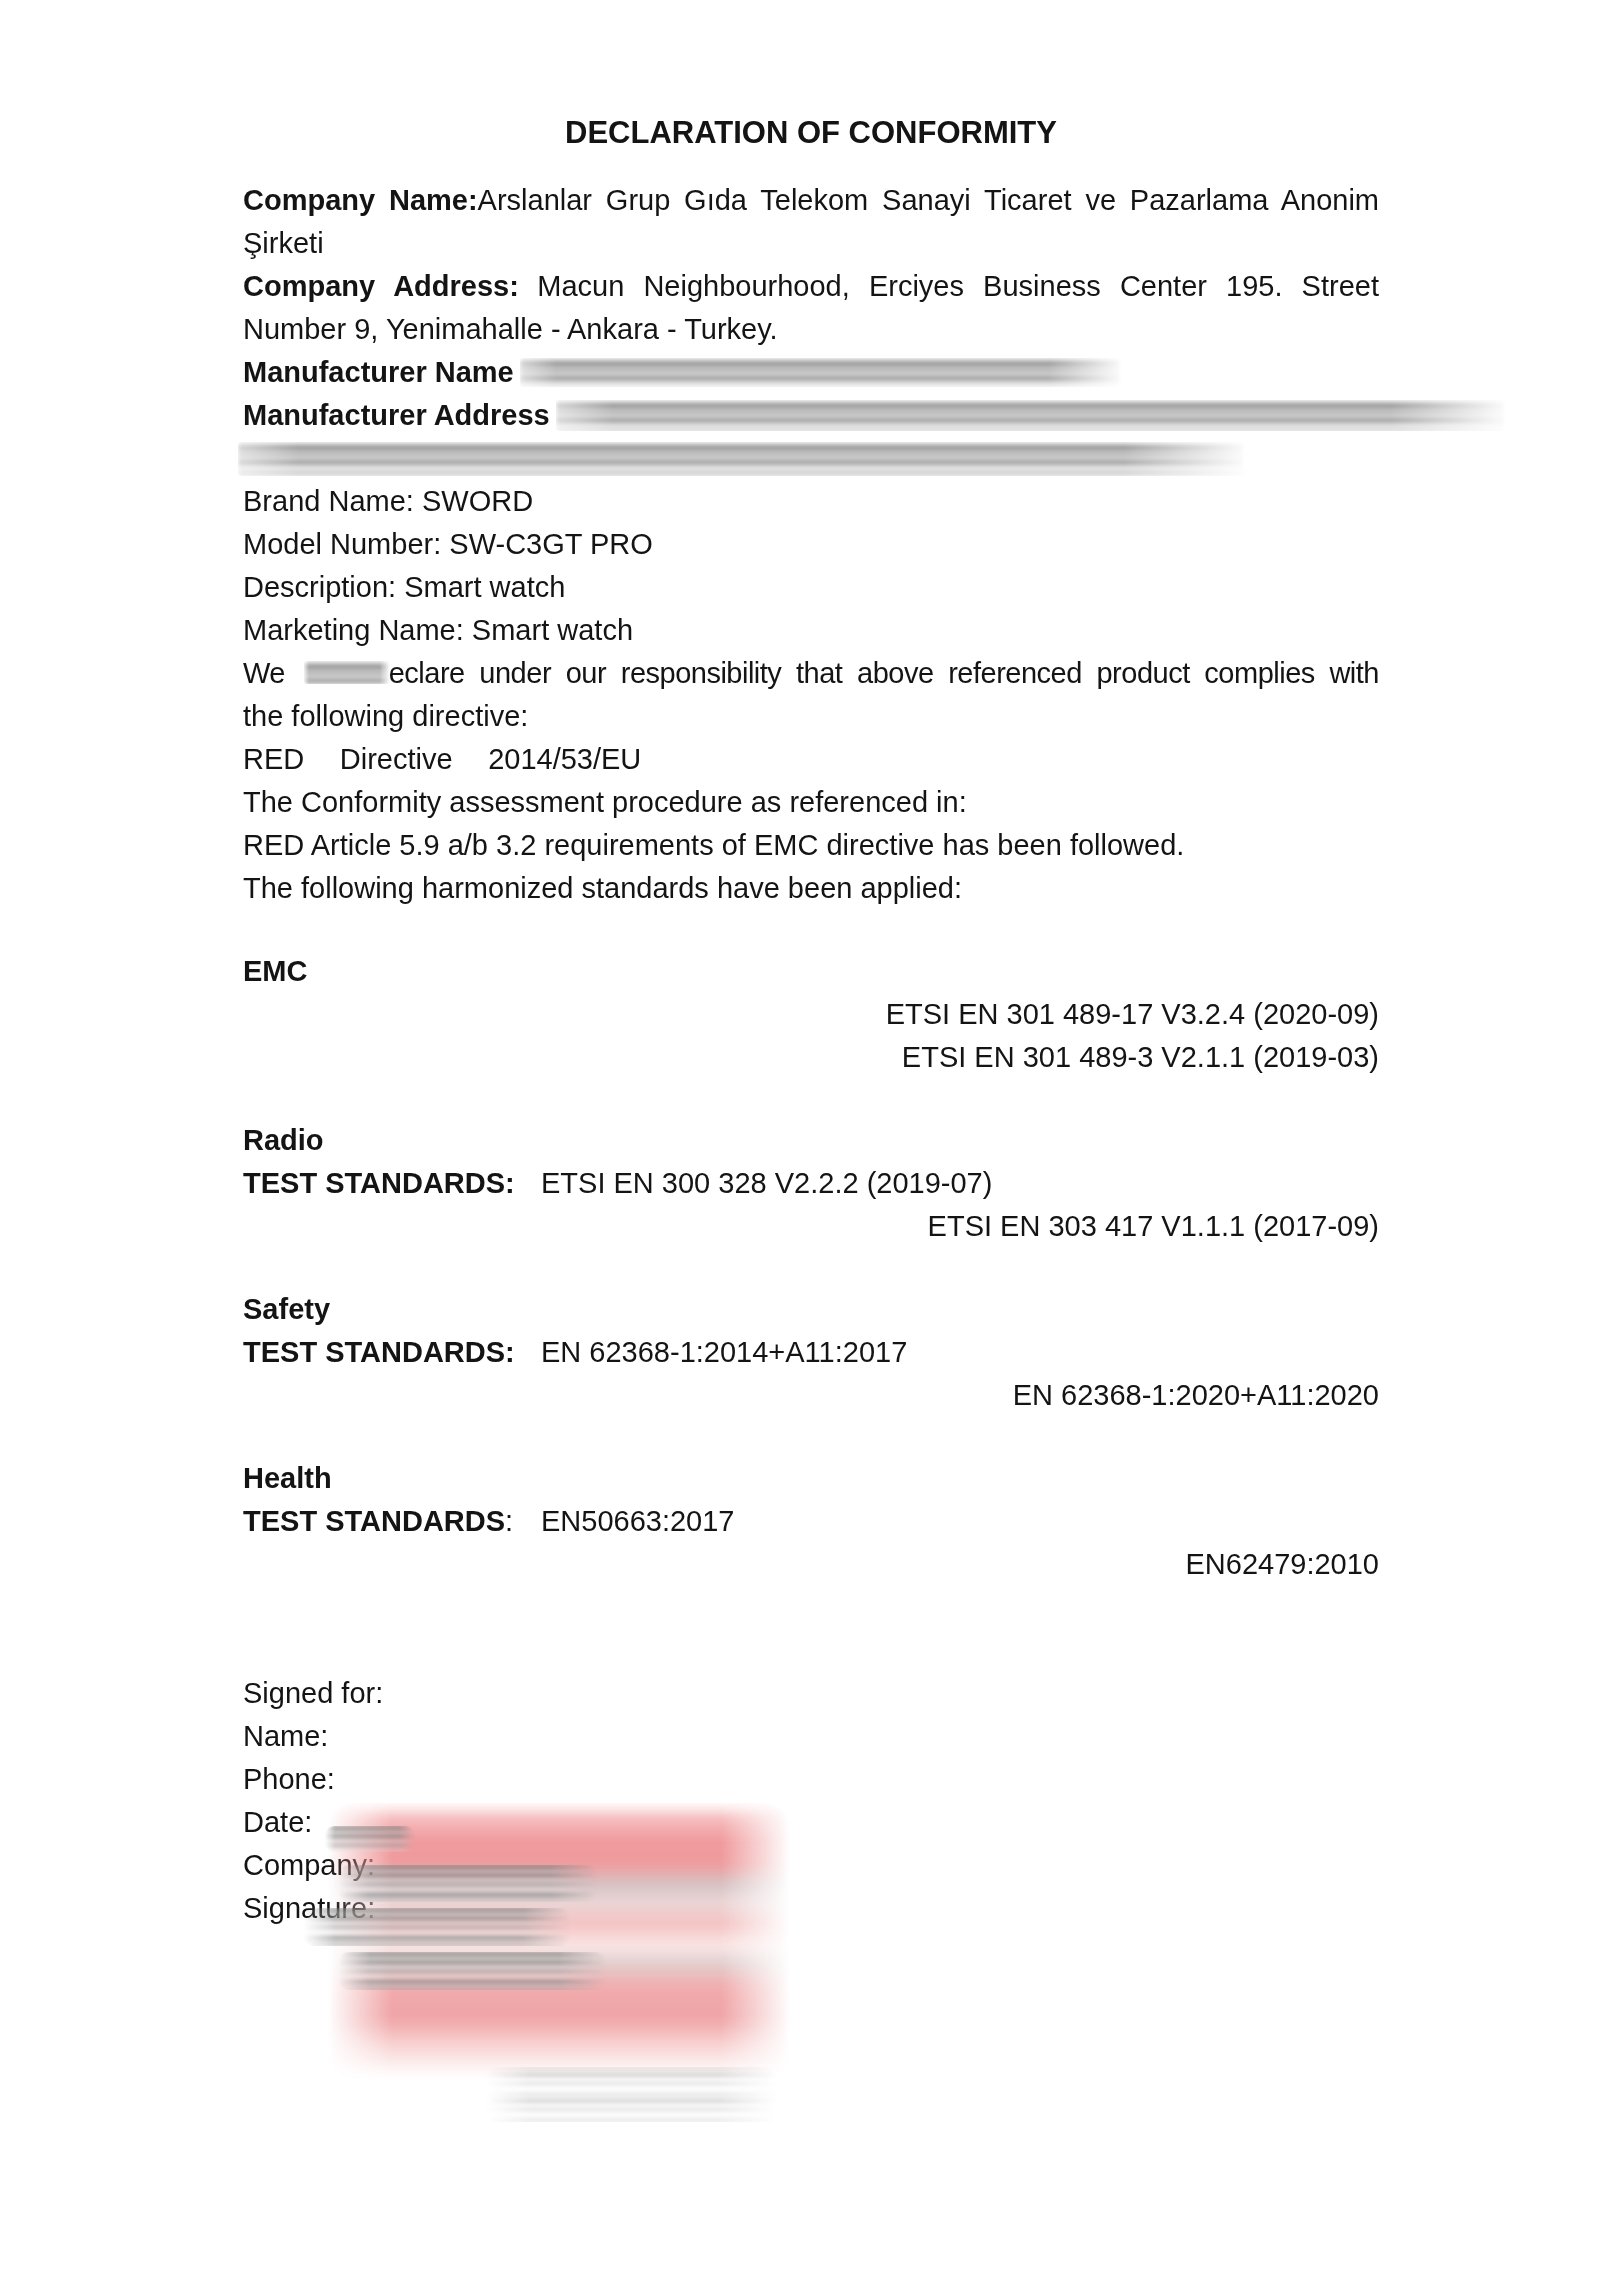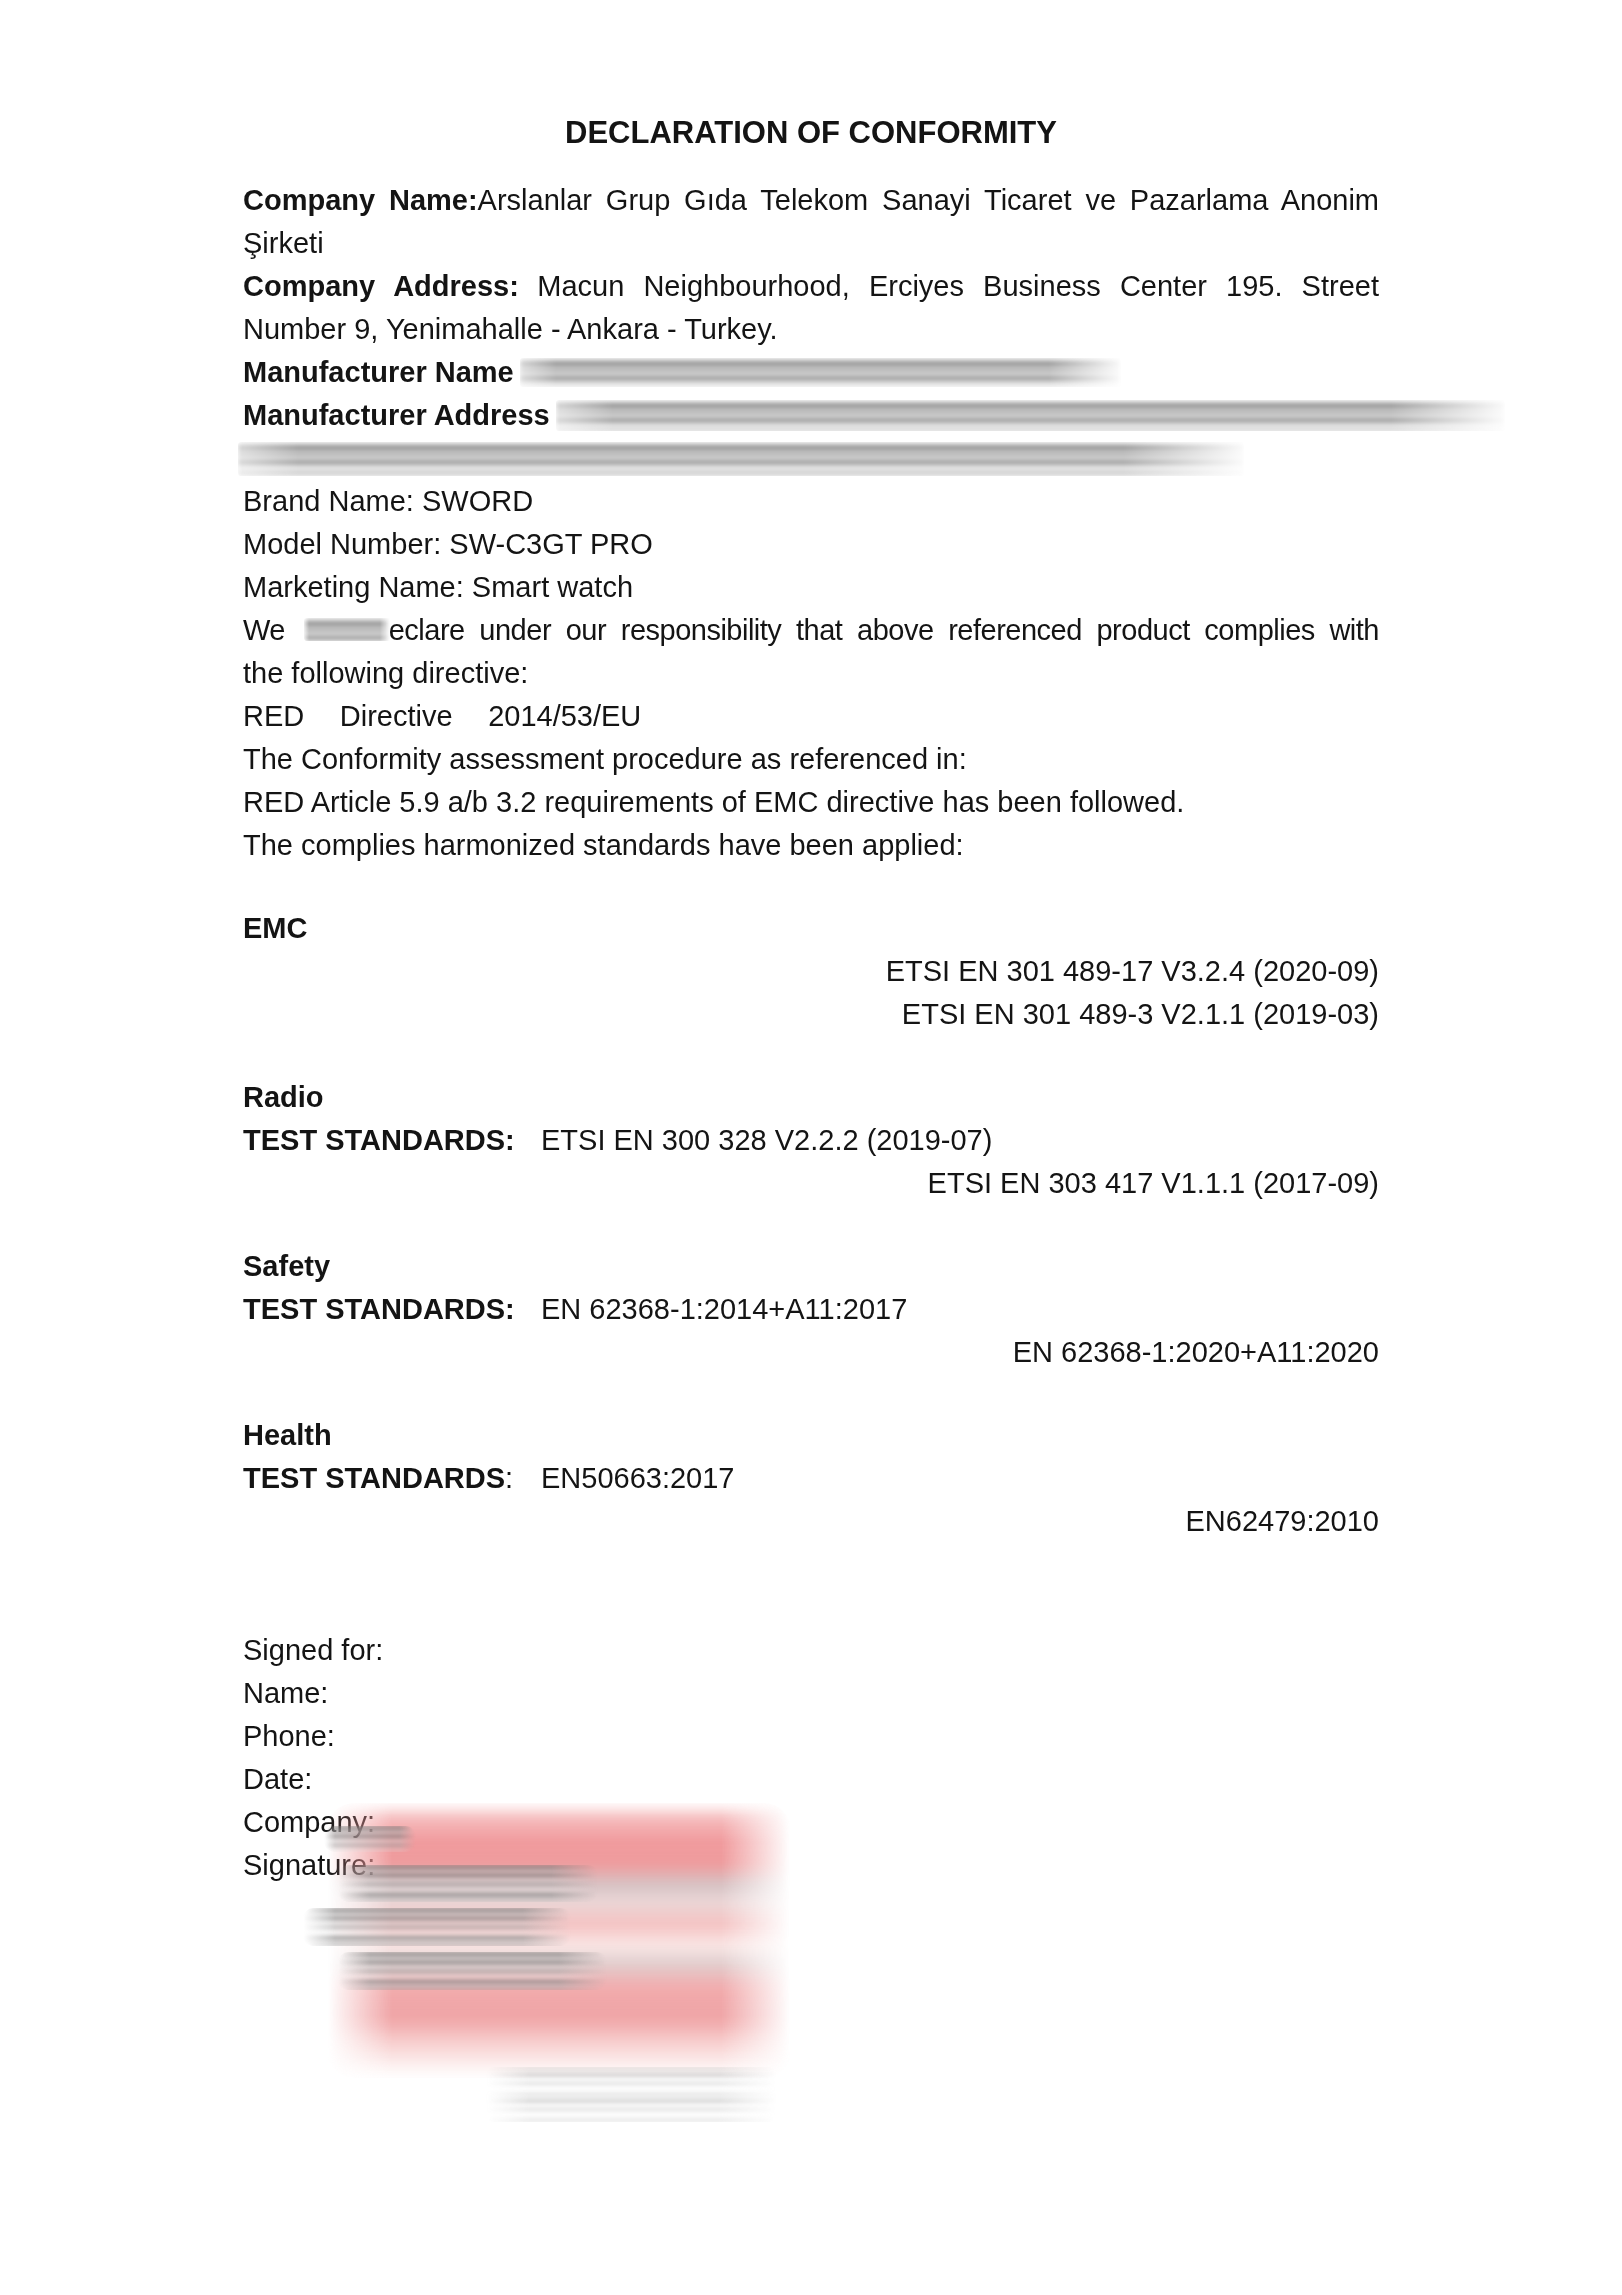--- a/index.html
+++ b/index.html
@@ -147,28 +147,29 @@
 
     <p class="jline"><b class="gap-after">Company Address:</b><span>Macun Neighbourhood, Erciyes Business Center 195. Street</span></p>
     <p class="line">Number 9, Yenimahalle - Ankara - Turkey.</p>
 
     <p class="line"><b>Manufacturer Name</b><span class="redact r-manuf-name"></span></p>
     <p class="line"><b>Manufacturer Address</b><span class="redact r-manuf-addr"></span></p>
     <p class="line"><span class="redact r-line3"></span></p>
 
     <p class="line">Brand Name: SWORD</p>
     <p class="line">Model Number: SW-C3GT PRO</p>
+    <p class="line">Description: Smart watch</p>
     <p class="line">Marketing Name: Smart watch</p>
 
     <p class="jline tight"><span>We</span> <span class="redact r-we"></span><span>eclare under our responsibility that above referenced product complies with</span></p>
     <p class="line">the following directive:</p>
     <p class="line directive">RED Directive 2014/53/EU</p>
     <p class="line">The Conformity assessment procedure as referenced in:</p>
     <p class="line">RED Article 5.9 a/b 3.2 requirements of EMC directive has been followed.</p>
-    <p class="line">The complies harmonized standards have been applied:</p>
+    <p class="line">The following harmonized standards have been applied:</p>
 
     <h2 class="sec">EMC</h2>
     <p class="line std-cont">ETSI EN 301 489-17 V3.2.4 (2020-09)</p>
     <p class="line std-cont">ETSI EN 301 489-3 V2.1.1 (2019-03)</p>
 
     <h2 class="sec">Radio</h2>
     <p class="line"><span class="ts"><b>TEST STANDARDS:</b><span></span></span><span>ETSI EN 300 328 V2.2.2 (2019-07)</span></p>
     <p class="line std-cont">ETSI EN 303 417 V1.1.1 (2017-09)</p>
 
     <h2 class="sec">Safety</h2>

